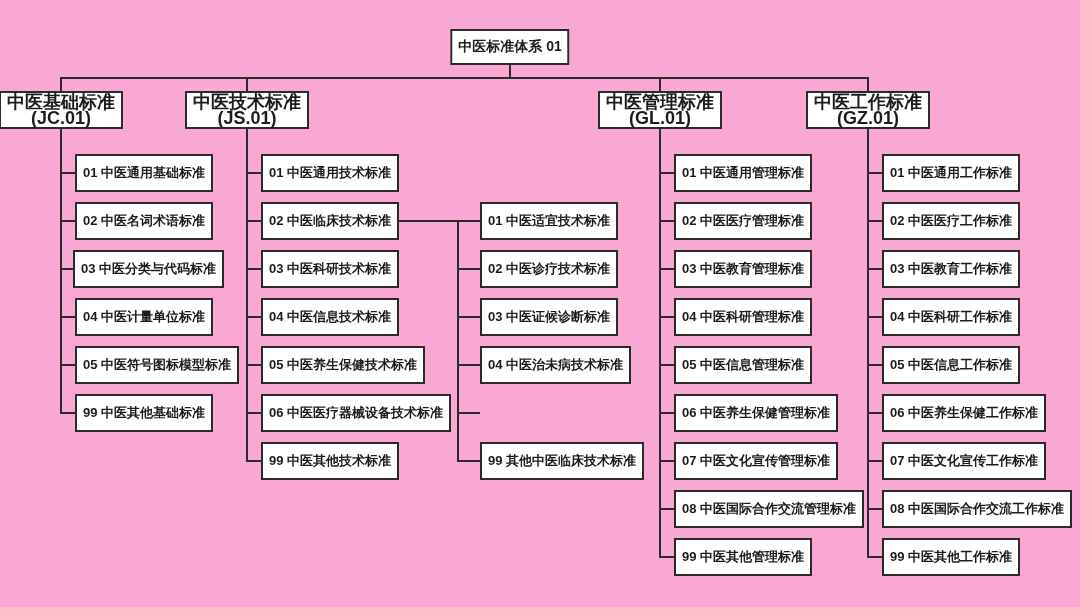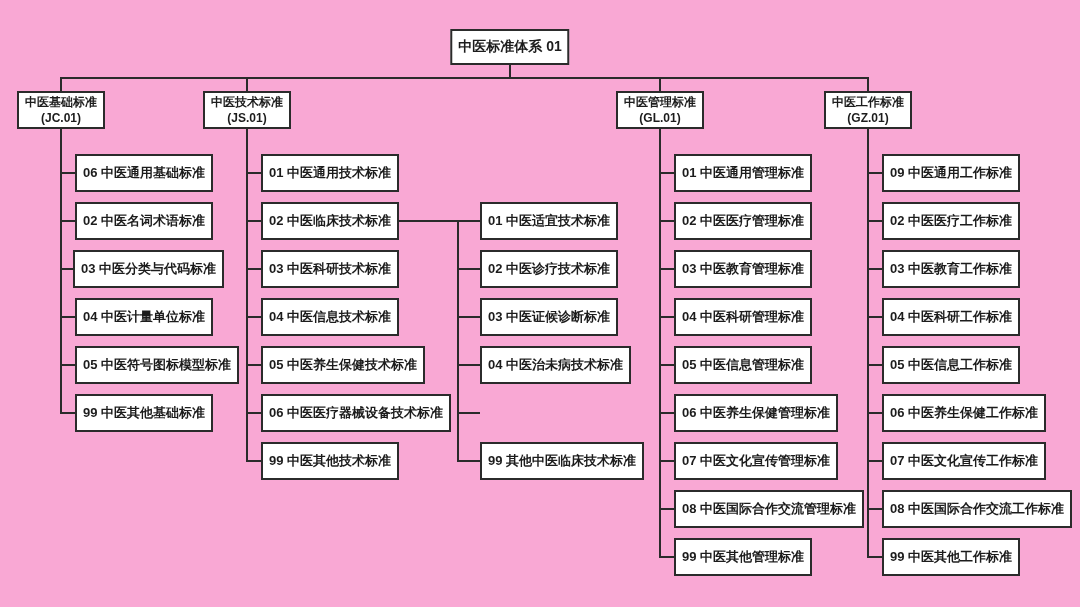--- a/index.html
+++ b/index.html
@@ -28,21 +28,21 @@
     justify-content: center;
   }
   .root-node {
     height: 36px;
     font-size: 14px;
     padding: 0 6px;
     transform: translateX(-50%);
   }
   .branch-header {
     height: 38px;
-    font-size: 12px;
+    font-size: 18px;
     padding: 0 6px;
     transform: translateX(-50%);
     flex-direction: column;
     line-height: 16px;
     text-align: center;
   }
   .node {
     height: 38px;
     font-size: 13px;
     padding: 0 6px;
@@ -74,21 +74,21 @@
   <div class="branch-header" style="left:868px; top:91px;">
     <span>中医工作标准</span>
     <span>(GZ.01)</span>
   </div>
 
 <div class="cline" style="left: 60px; top: 77px; width: 809px; height: 2px;"></div>
     <div class="cline" style="left: 509px; top: 65px; width: 2px; height: 13px;"></div>
     <div class="cline" style="left: 60px; top: 78px; width: 2px; height: 13px;"></div>
     <div class="cline" style="left: 60px; top: 129px; width: 2px; height: 285px;"></div>
     <div class="cline" style="left: 61px; top: 172px; width: 14px; height: 2px;"></div>
-    <div class="node" style="left: 75px; top: 154px;">06 中医通用基础标准</div>
+    <div class="node" style="left: 75px; top: 154px;">01 中医通用基础标准</div>
     <div class="cline" style="left: 61px; top: 220px; width: 14px; height: 2px;"></div>
     <div class="node" style="left: 75px; top: 202px;">02 中医名词术语标准</div>
     <div class="cline" style="left: 61px; top: 268px; width: 14px; height: 2px;"></div>
     <div class="node" style="left: 73px; top: 250px;">03 中医分类与代码标准</div>
     <div class="cline" style="left: 61px; top: 316px; width: 14px; height: 2px;"></div>
     <div class="node" style="left: 75px; top: 298px;">04 中医计量单位标准</div>
     <div class="cline" style="left: 61px; top: 364px; width: 14px; height: 2px;"></div>
     <div class="node" style="left: 75px; top: 346px;">05 中医符号图标模型标准</div>
     <div class="cline" style="left: 61px; top: 412px; width: 14px; height: 2px;"></div>
     <div class="node" style="left: 75px; top: 394px;">99 中医其他基础标准</div>
@@ -124,21 +124,21 @@
     <div class="node" style="left: 674px; top: 394px;">06 中医养生保健管理标准</div>
     <div class="cline" style="left: 660px; top: 460px; width: 14px; height: 2px;"></div>
     <div class="node" style="left: 674px; top: 442px;">07 中医文化宣传管理标准</div>
     <div class="cline" style="left: 660px; top: 508px; width: 14px; height: 2px;"></div>
     <div class="node" style="left: 674px; top: 490px;">08 中医国际合作交流管理标准</div>
     <div class="cline" style="left: 660px; top: 556px; width: 14px; height: 2px;"></div>
     <div class="node" style="left: 674px; top: 538px;">99 中医其他管理标准</div>
     <div class="cline" style="left: 867px; top: 78px; width: 2px; height: 13px;"></div>
     <div class="cline" style="left: 867px; top: 129px; width: 2px; height: 429px;"></div>
     <div class="cline" style="left: 868px; top: 172px; width: 14px; height: 2px;"></div>
-    <div class="node" style="left: 882px; top: 154px;">09 中医通用工作标准</div>
+    <div class="node" style="left: 882px; top: 154px;">01 中医通用工作标准</div>
     <div class="cline" style="left: 868px; top: 220px; width: 14px; height: 2px;"></div>
     <div class="node" style="left: 882px; top: 202px;">02 中医医疗工作标准</div>
     <div class="cline" style="left: 868px; top: 268px; width: 14px; height: 2px;"></div>
     <div class="node" style="left: 882px; top: 250px;">03 中医教育工作标准</div>
     <div class="cline" style="left: 868px; top: 316px; width: 14px; height: 2px;"></div>
     <div class="node" style="left: 882px; top: 298px;">04 中医科研工作标准</div>
     <div class="cline" style="left: 868px; top: 364px; width: 14px; height: 2px;"></div>
     <div class="node" style="left: 882px; top: 346px;">05 中医信息工作标准</div>
     <div class="cline" style="left: 868px; top: 412px; width: 14px; height: 2px;"></div>
     <div class="node" style="left: 882px; top: 394px;">06 中医养生保健工作标准</div>

